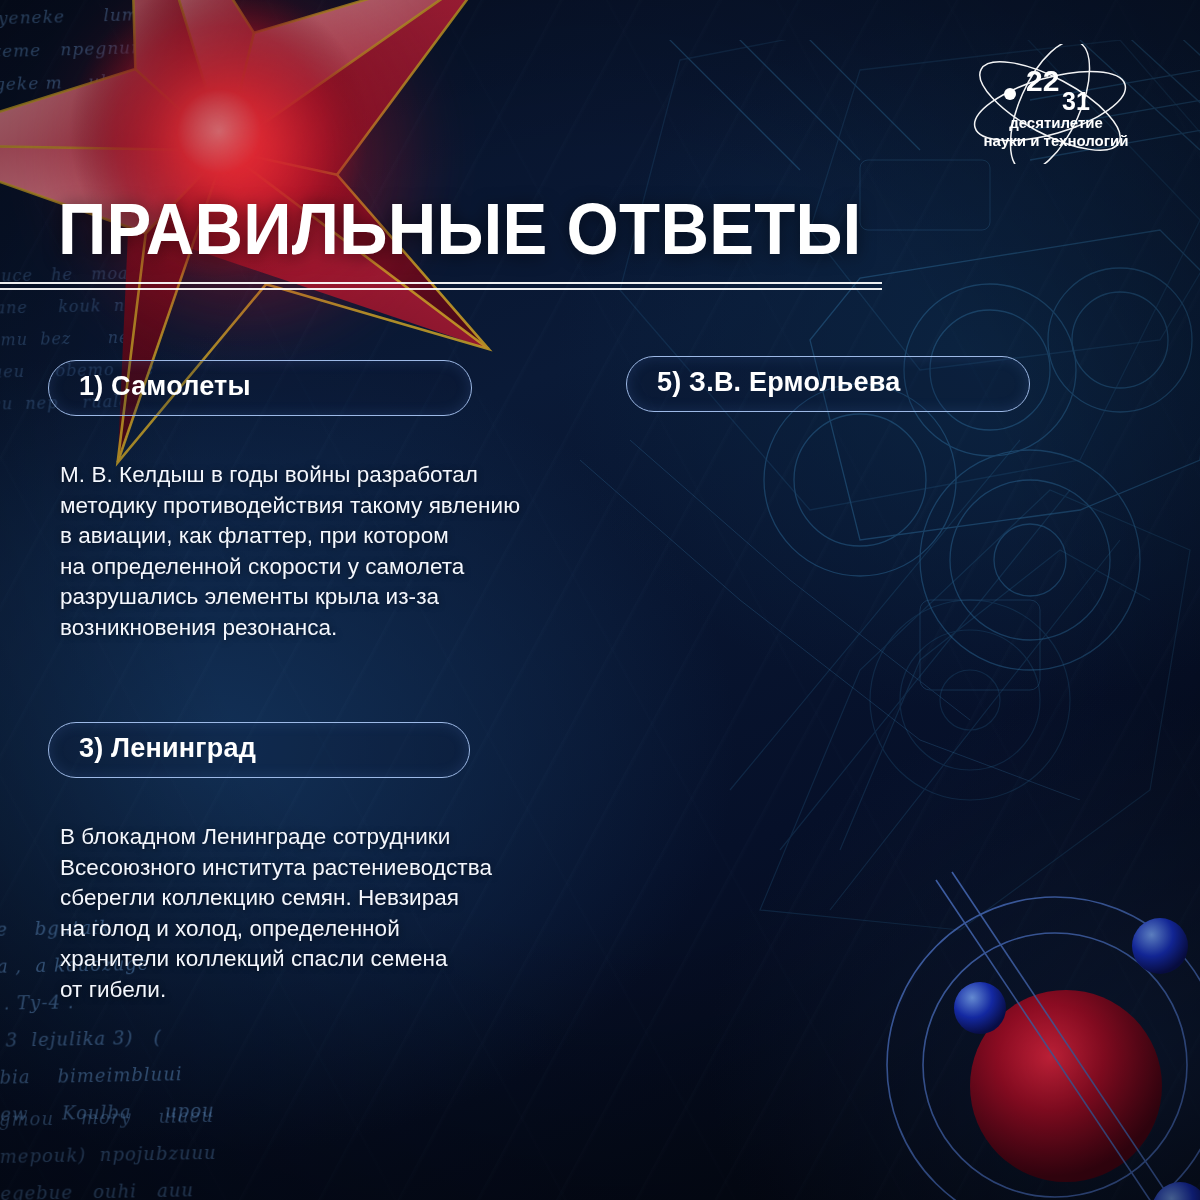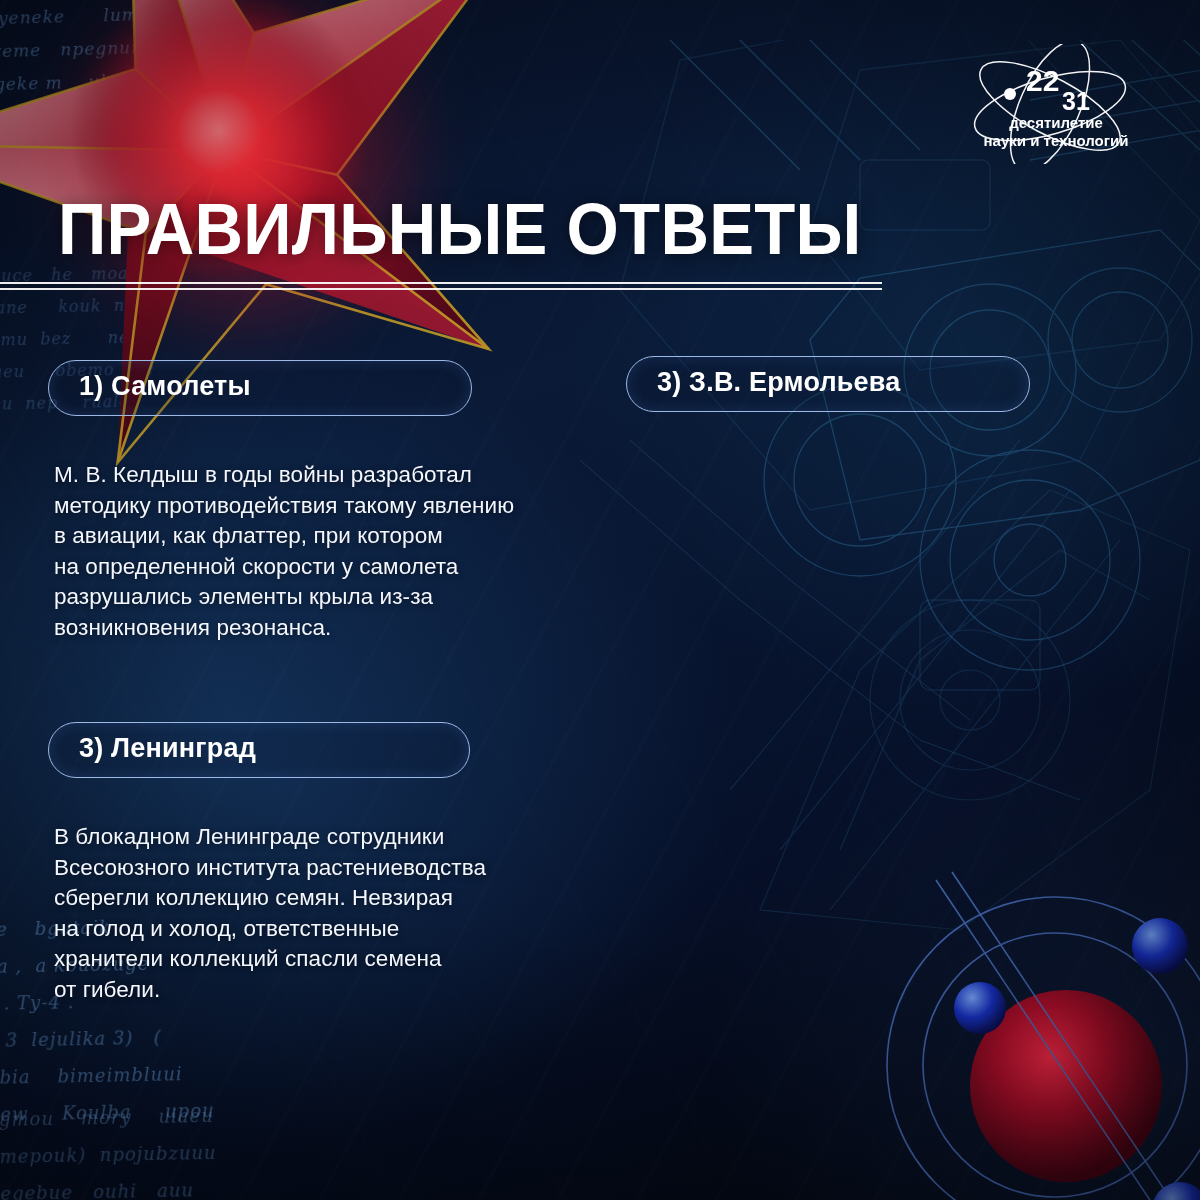--- a/index.html
+++ b/index.html
@@ -163,21 +163,21 @@
     font-weight:700;
     letter-spacing:.2px;
     white-space:nowrap;
     box-shadow:0 0 14px rgba(90,140,220,.18) inset;
   }
   .card-1 .pill{min-width:424px;}
   .card-2 .pill{min-width:404px;}
   .card-3 .pill{min-width:422px;margin-top:32px;}
 
   .body-text{
-    margin:44px 0 0 6px;
+    margin:44px 0 0 12px;
     color:#f4f7fd;
     font-size:22.5px;
     line-height:30.5px;
     font-weight:400;
     letter-spacing:.05px;
     white-space:pre-line;
     text-shadow:0 1px 6px rgba(0,0,0,.5);
   }
   .card-2 .body-text{margin-left:8px;}
 </style>
@@ -350,26 +350,26 @@
     <div class="pill">1) Самолеты</div>
     <p class="body-text">М. В. Келдыш в годы войны разработал
 методику противодействия такому явлению
 в авиации, как флаттер, при котором
 на определенной скорости у самолета
 разрушались элементы крыла из-за
 возникновения резонанса.</p>
   </div>
 
   <div class="card card-2">
-    <div class="pill">3) З.В. Ермольева</div>
+    <div class="pill">5) З.В. Ермольева</div>
   </div>
 
   <div class="card card-3">
     <div class="pill">3) Ленинград</div>
     <p class="body-text">В блокадном Ленинграде сотрудники
 Всесоюзного института растениеводства
 сберегли коллекцию семян. Невзирая
-на голод и холод, ответственные
+на голод и холод, определенной
 хранители коллекций спасли семена
 от гибели.</p>
   </div>
 
 </div>
 
 </body></html>

